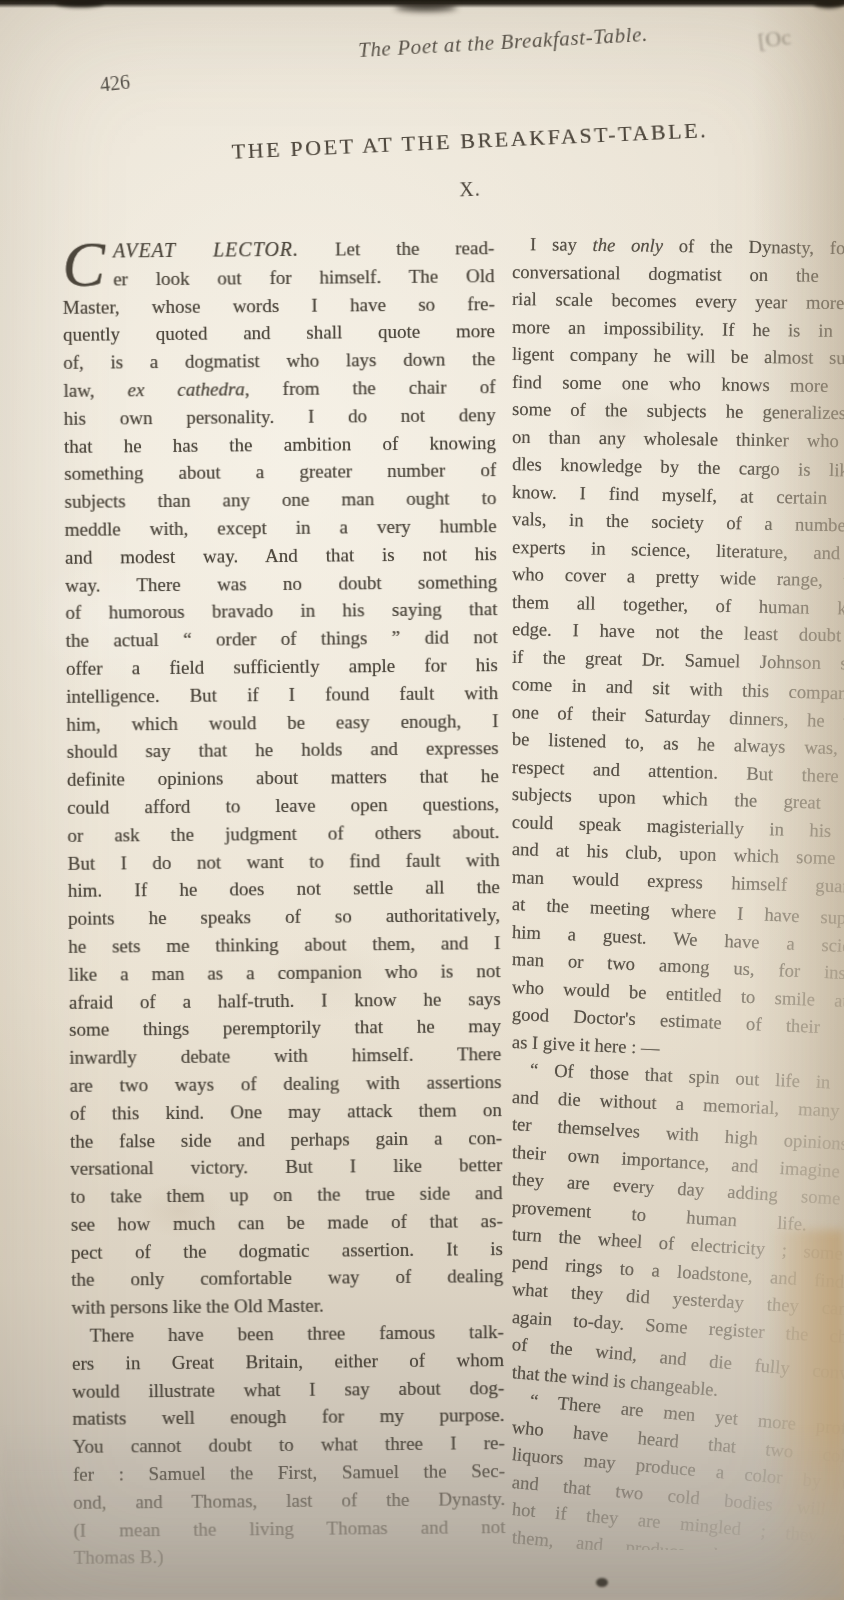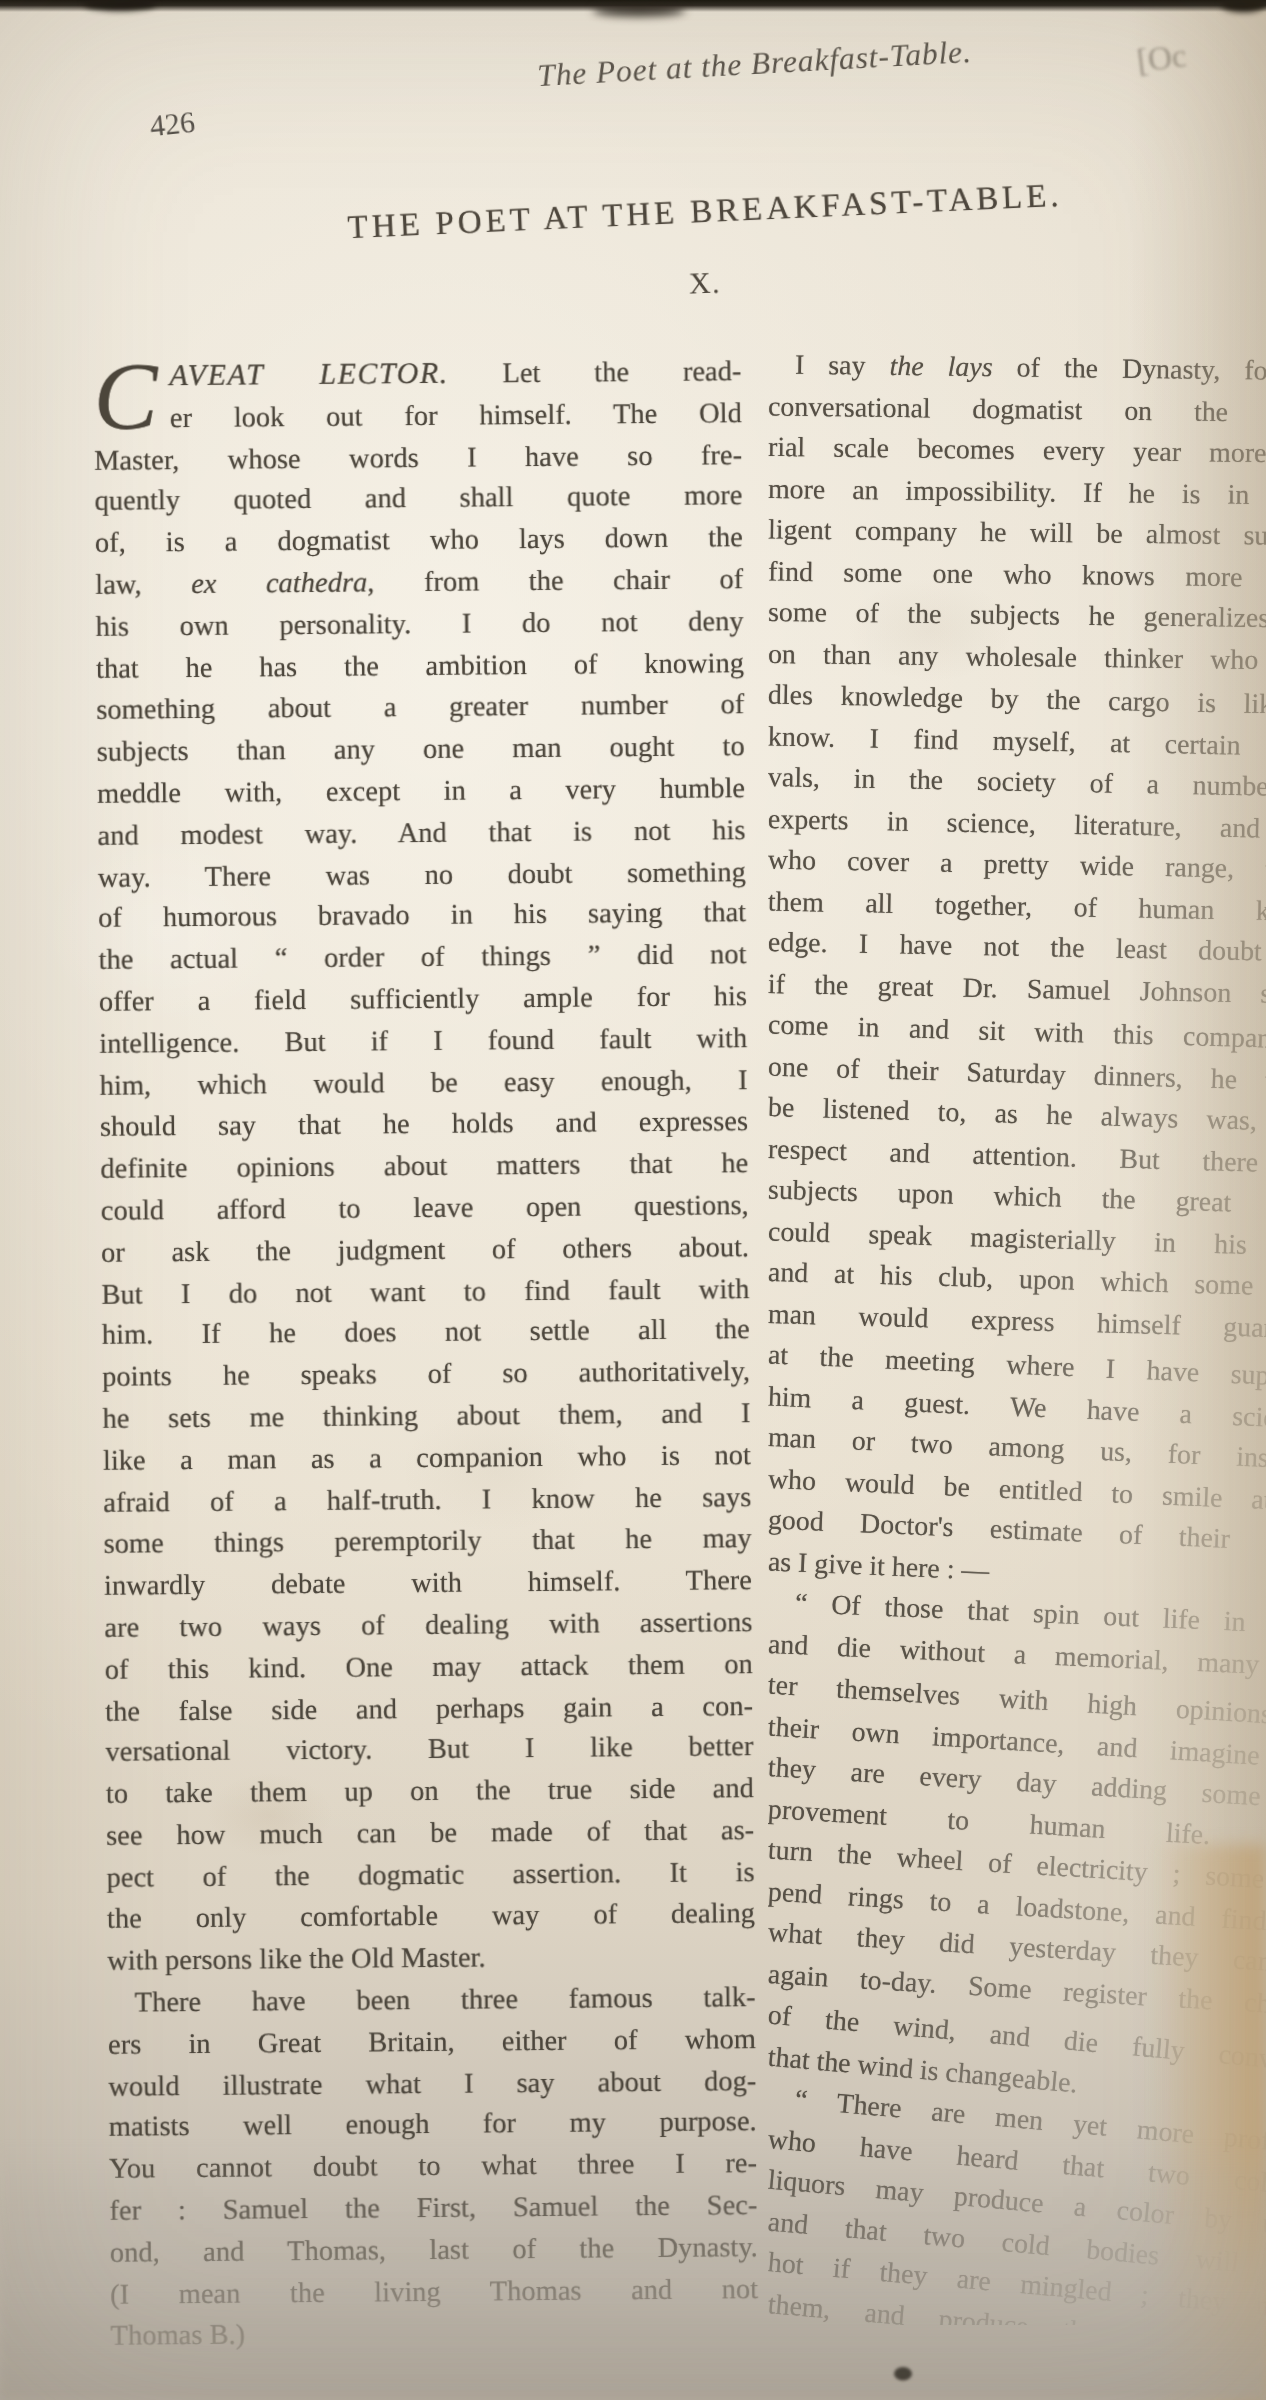--- a/index.html
+++ b/index.html
@@ -142,21 +142,21 @@
       <div class="line">ers in Great Britain, either of whom</div>
       <div class="line">would illustrate what I say about dog-</div>
       <div class="line">matists well enough for my purpose.</div>
       <div class="line">You cannot doubt to what three I re-</div>
       <div class="line">fer : Samuel the First, Samuel the Sec-</div>
       <div class="line">ond, and Thomas, last of the Dynasty.</div>
       <div class="line">(I mean the living Thomas and not</div>
       <div class="line last">Thomas B.)</div>
     </div>
   <div class="col right">
-      <div class="line indent">I say <i>the lays</i> of the Dynasty, for the</div>
+      <div class="line indent">I say <i>the only</i> of the Dynasty, for the</div>
       <div class="line">conversational dogmatist on the impe-</div>
       <div class="line">rial scale becomes every year more and</div>
       <div class="line">more an impossibility.  If he is in intel-</div>
       <div class="line">ligent company he will be almost sure to</div>
       <div class="line">find some one who knows more about</div>
       <div class="line">some of the subjects he generalizes up-</div>
       <div class="line">on than any wholesale thinker who han-</div>
       <div class="line">dles knowledge by the cargo is like to</div>
       <div class="line">know.  I find myself, at certain inter-</div>
       <div class="line">vals, in the society of a number of</div>

